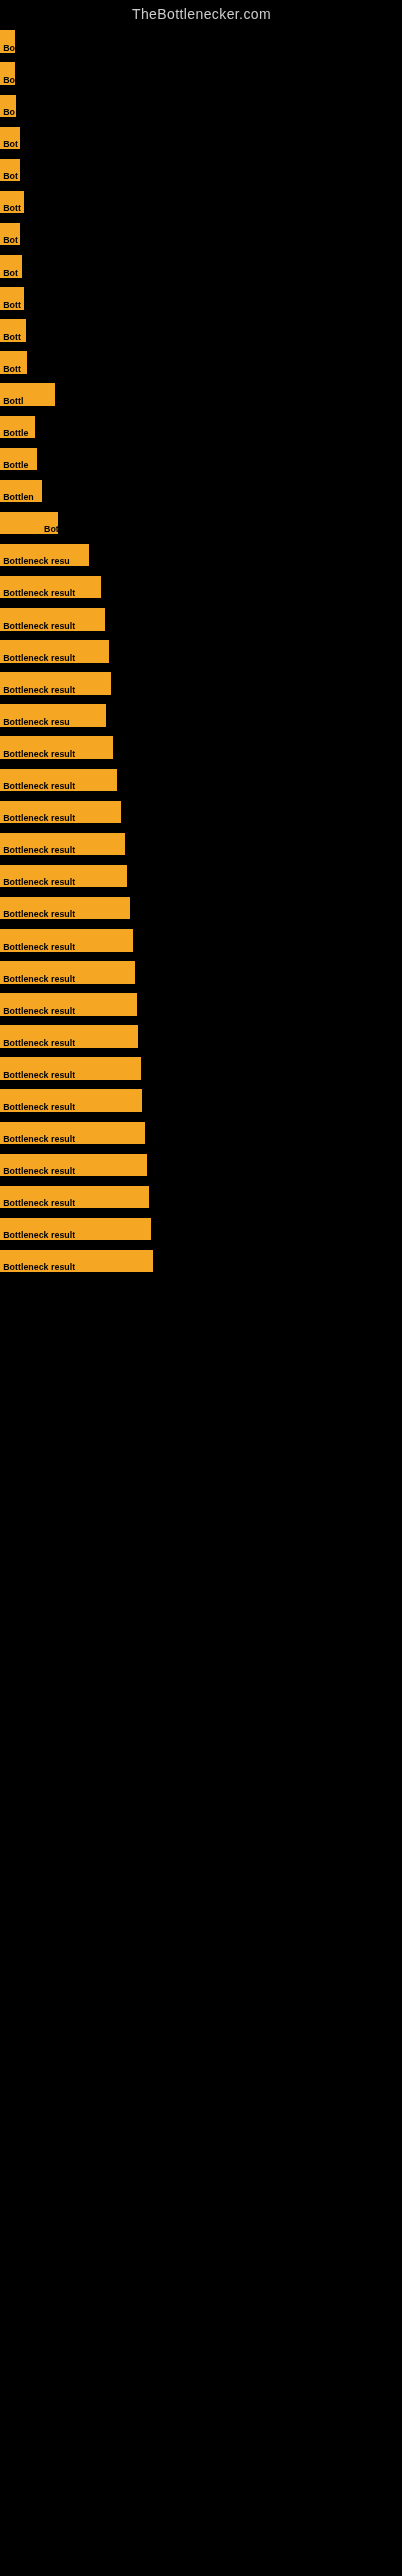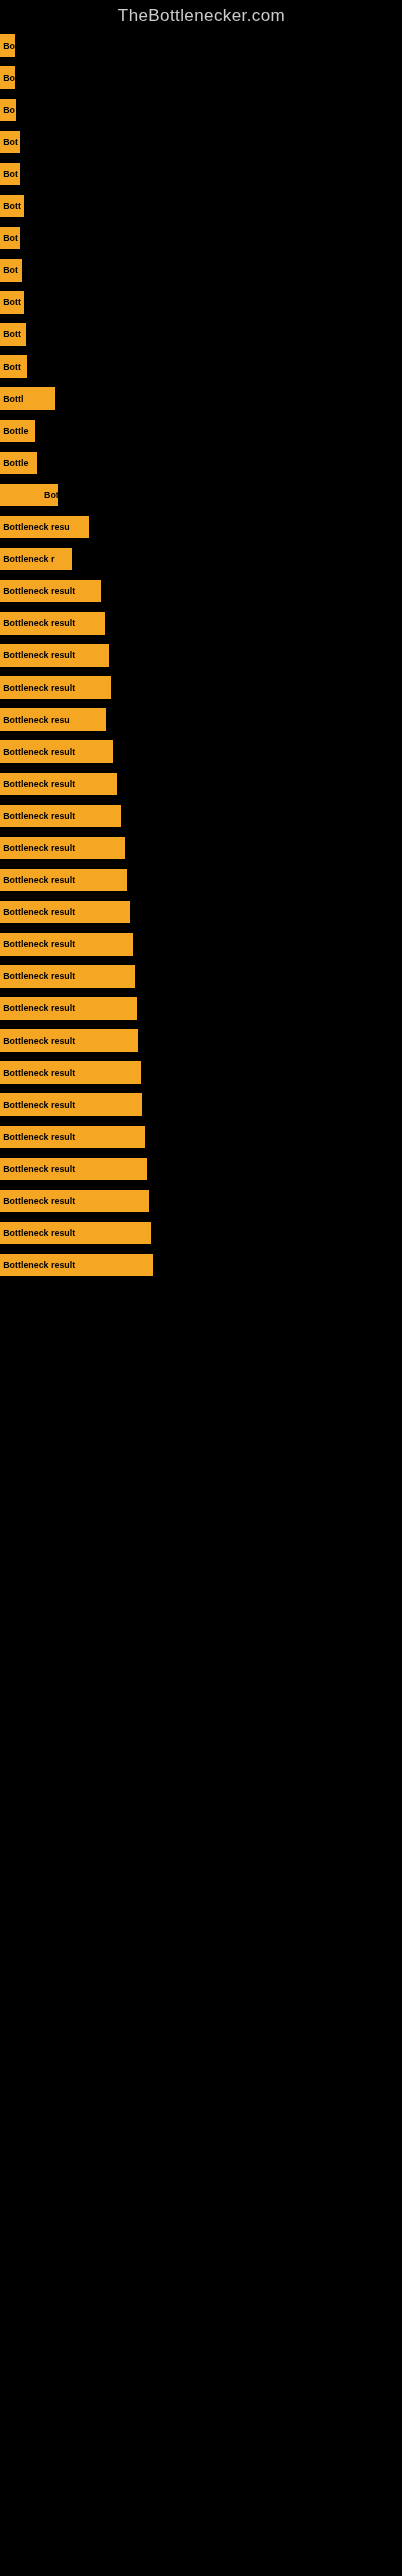--- a/index.html
+++ b/index.html
@@ -5,36 +5,36 @@
     * { margin: 0; padding: 0; box-sizing: border-box; }
     body {
       background-color: #000;
       width: 403px;
       min-height: 2576px;
       font-family: Arial, sans-serif;
       position: relative;
     }
     .site-title {
       color: #ccc;
-      font-size: 17px;
+      font-size: 14px;
       text-align: center;
       padding: 6.4px 0 3.2px 0;
       letter-spacing: 0.4px;
     }
     .bar-container {
       display: flex;
       align-items: center;
       margin: 0 0 0 0;
       padding: 4.8px 0 4.8px 0;
     }
     .bar {
       background-color: #f5a623;
       height: 22.5px;
       display: flex;
-      align-items: center;
+      align-items: flex-end;
       padding: 0 3.2px;
       white-space: nowrap;
       overflow: hidden;
     }
     .bar-label {
       color: #000;
       font-size: 8.9px;
       font-weight: bold;
     }
   </style>
@@ -108,35 +108,35 @@
       <div class="bar" style="width: 35px;">
         <span class="bar-label">Bottle</span>
       </div>
     </div>
     <div class="bar-container">
       <div class="bar" style="width: 37px;">
         <span class="bar-label">Bottle</span>
       </div>
     </div>
     <div class="bar-container">
+      <div class="bar" style="width: 42px;">
+        <span class="bar-label">Bottlen</span>
+      </div>
+    </div>
+    <div class="bar-container">
       <div class="bar" style="width: 58px; padding-left: 44px;">
         <span class="bar-label">Bottleneck</span>
       </div>
     </div>
     <div class="bar-container">
       <div class="bar" style="width: 89px;">
         <span class="bar-label">Bottleneck resu</span>
       </div>
     </div>
     <div class="bar-container">
-      <div class="bar" style="width: 72px;">
-        <span class="bar-label">Bottleneck r</span>
-      </div>
-    </div>
-    <div class="bar-container">
       <div class="bar" style="width: 101px;">
         <span class="bar-label">Bottleneck result</span>
       </div>
     </div>
     <div class="bar-container">
       <div class="bar" style="width: 105px;">
         <span class="bar-label">Bottleneck result</span>
       </div>
     </div>
     <div class="bar-container">

